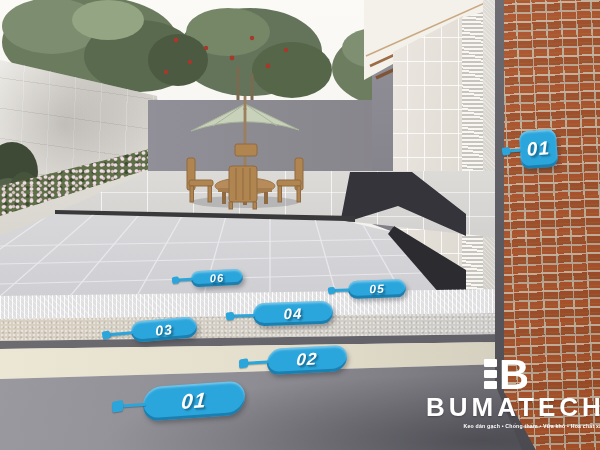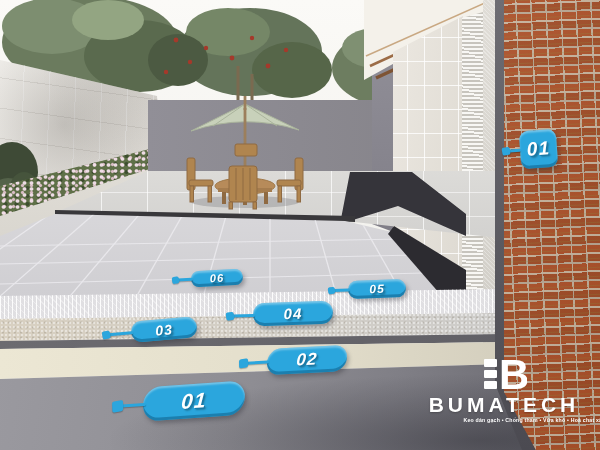--- a/index.html
+++ b/index.html
@@ -148,21 +148,21 @@
   .tg5{left:348px;top:280px;width:58px;height:18px;font-size:12px;transform:rotate(-2deg);}
   .tg5 .stem{width:18px}.tg5 .handle{width:7px;height:7px;right:calc(97% + 15px);}
   .tg6{left:191px;top:270px;width:52px;height:16px;font-size:11px;transform:rotate(-3deg);}
   .tg6 .stem{width:17px}.tg6 .handle{width:7px;height:7px;right:calc(97% + 14px);}
   .tgw{left:520px;top:130px;width:37px;height:38px;font-size:19px;border-radius:9px;transform:rotate(-4deg);}
   .tgw .stem{width:13px}.tgw .handle{width:8px;height:8px;right:calc(97% + 11px);}
 
   
   .logo{left:426px;top:356px;width:156px;text-align:center;color:#fff;}
   .logo-icon{display:block;margin:0 auto 1px;}
-  .logo-name{font-size:21px;font-weight:bold;letter-spacing:4px;line-height:1.1;
+  .logo-name{font-size:26px;font-weight:bold;letter-spacing:4px;line-height:1.1;
     text-shadow:0 1px 2px rgba(0,0,0,.25);}
   .logo-tagline{font-size:10px;font-weight:bold;white-space:nowrap;width:100%;
     transform:scale(.52);transform-origin:center top;letter-spacing:.4px;margin-top:1px;}
 </style>
 </head>
 <body>
 
 <div class="stage">
 
   <div class="abs sky"></div>

